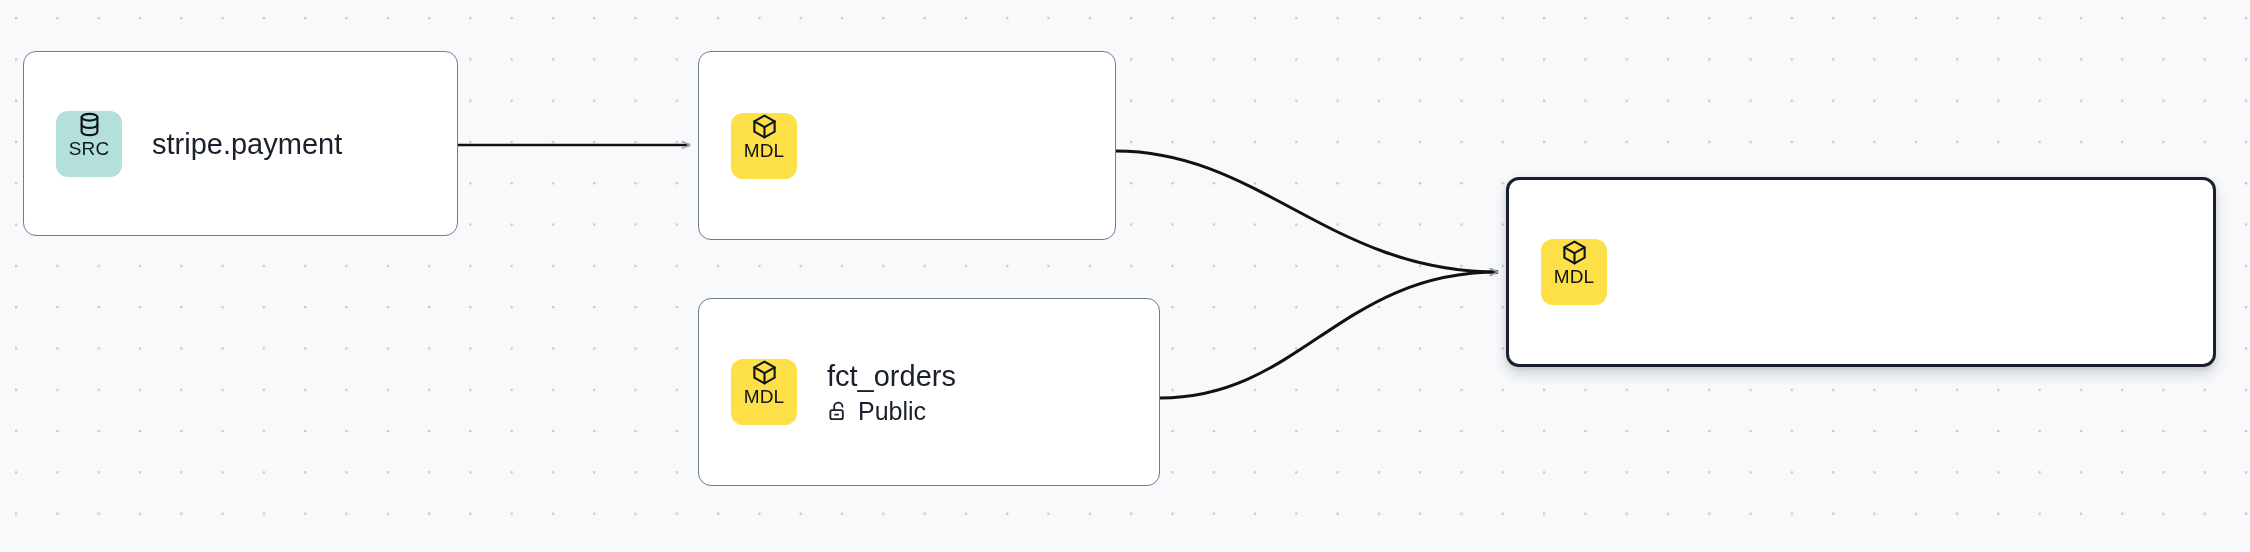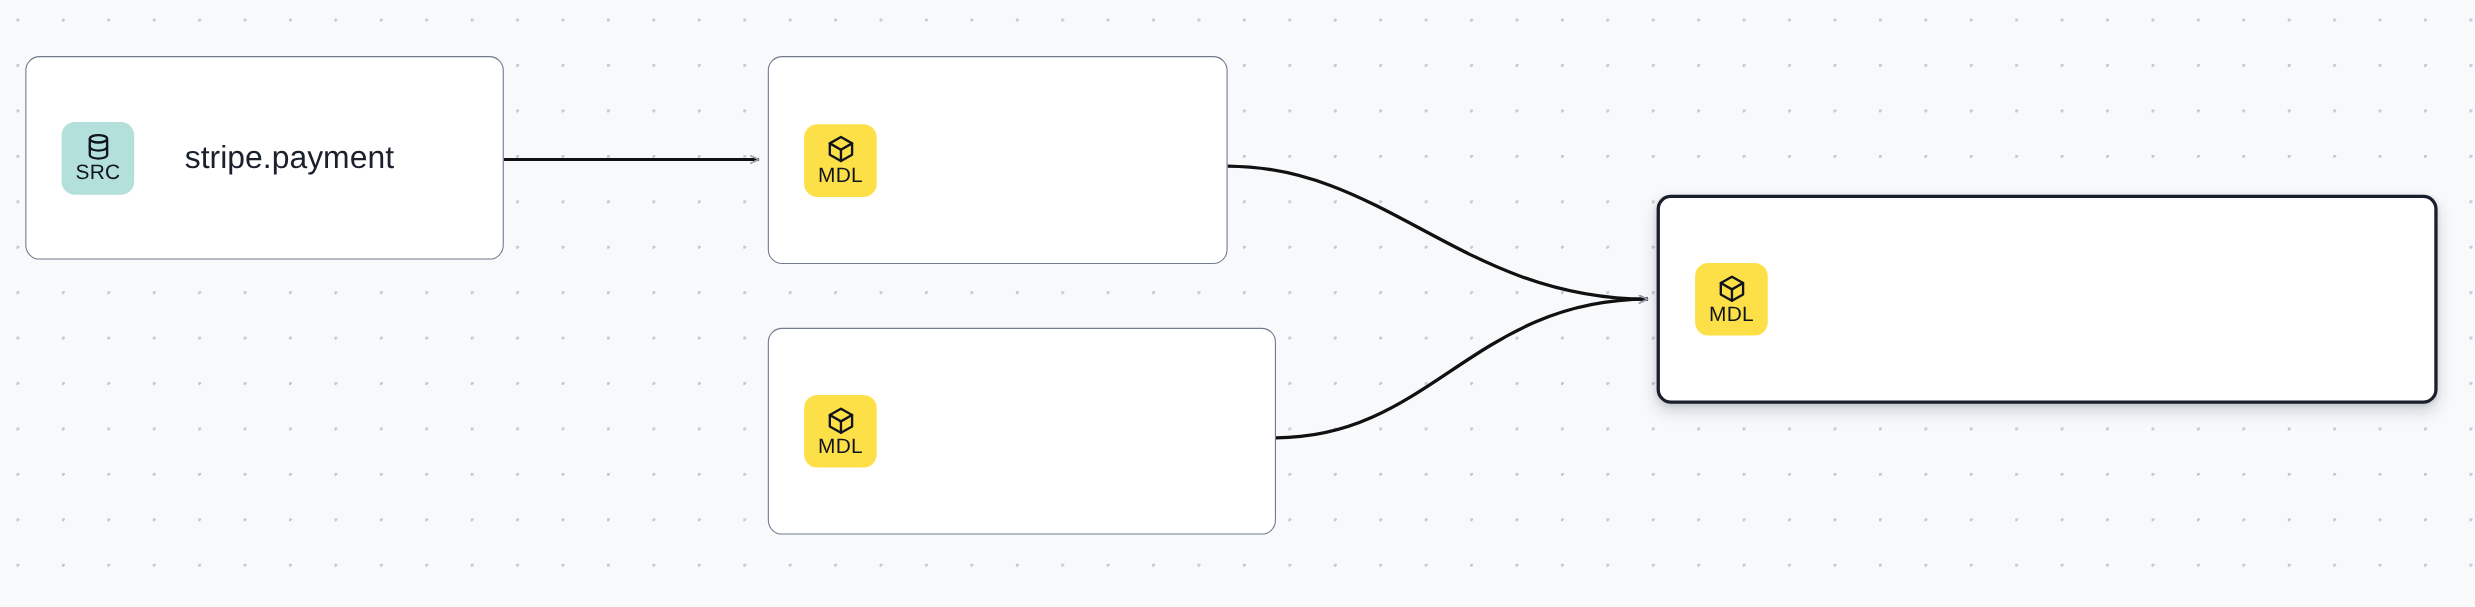--- a/index.html
+++ b/index.html
@@ -43,41 +43,40 @@
     box-shadow: 0 7px 14px rgba(27, 35, 54, 0.17), 0 2px 5px rgba(27, 35, 54, 0.10);
     z-index: 5;
   }
   .badge {
     width: 66px;
     height: 66px;
     border-radius: 12px;
     display: flex;
     flex-direction: column;
     align-items: center;
-    justify-content: center;
     flex: 0 0 auto;
     gap: 0px;
   }
   .badge.src { background: #b4e0dc; }
   .badge.mdl { background: #fde047; }
   .badge svg {
     display: block;
     width: 27px;
     height: 27px;
     margin-bottom: 1px;
   }
   .badge-label {
     font-size: 19px;
     line-height: 19px;
     color: #10141f;
     letter-spacing: 0.2px;
     font-family: "Liberation Sans", sans-serif;
   }
   .node-text {
-    margin-left: 46px;
+    margin-left: 30px;
     display: flex;
     flex-direction: column;
     justify-content: flex-end;
     gap: 4px;
   }
   .node-title {
     font-size: 29px;
     line-height: 34px;
     color: #1a202c;
     white-space: nowrap;
@@ -151,20 +150,31 @@
 
   <div class="node" id="node-fct-orders">
     <div class="badge mdl">
       <svg viewBox="0 0 24 24" fill="none" stroke="#10141f" stroke-width="1.9" stroke-linecap="round" stroke-linejoin="round">
         <path d="M12,2.3 L21,7.4 L21,16.6 L12,21.7 L3,16.6 L3,7.4 Z"></path>
         <path d="M3,7.4 L12,12.5 L21,7.4"></path>
         <path d="M12,12.5 L12,21.7"></path>
       </svg>
       <span class="badge-label">MDL</span>
     </div>
+    <div class="node-text">
+      <div class="node-title">fct_orders</div>
+      <div class="node-sub">
+        <svg viewBox="0 0 24 24" fill="none" stroke="#1a202c" stroke-width="1.9" stroke-linecap="round" stroke-linejoin="round">
+          <rect x="3.5" y="10.5" width="13" height="9.5" rx="1.8"></rect>
+          <path d="M7.5,10.5 L7.5,7 C7.5,4.6 9.4,2.7 11.8,2.7 C14.2,2.7 16.1,4.6 16.1,7"></path>
+          <path d="M8.4,15.3 L11.6,15.3"></path>
+        </svg>
+        <span>Public</span>
+      </div>
+    </div>
   </div>
 
   <div class="node selected" id="node-agg-journey">
     <div class="badge mdl">
       <svg viewBox="0 0 24 24" fill="none" stroke="#10141f" stroke-width="1.9" stroke-linecap="round" stroke-linejoin="round">
         <path d="M12,2.3 L21,7.4 L21,16.6 L12,21.7 L3,16.6 L3,7.4 Z"></path>
         <path d="M3,7.4 L12,12.5 L21,7.4"></path>
         <path d="M12,12.5 L12,21.7"></path>
       </svg>
       <span class="badge-label">MDL</span>

